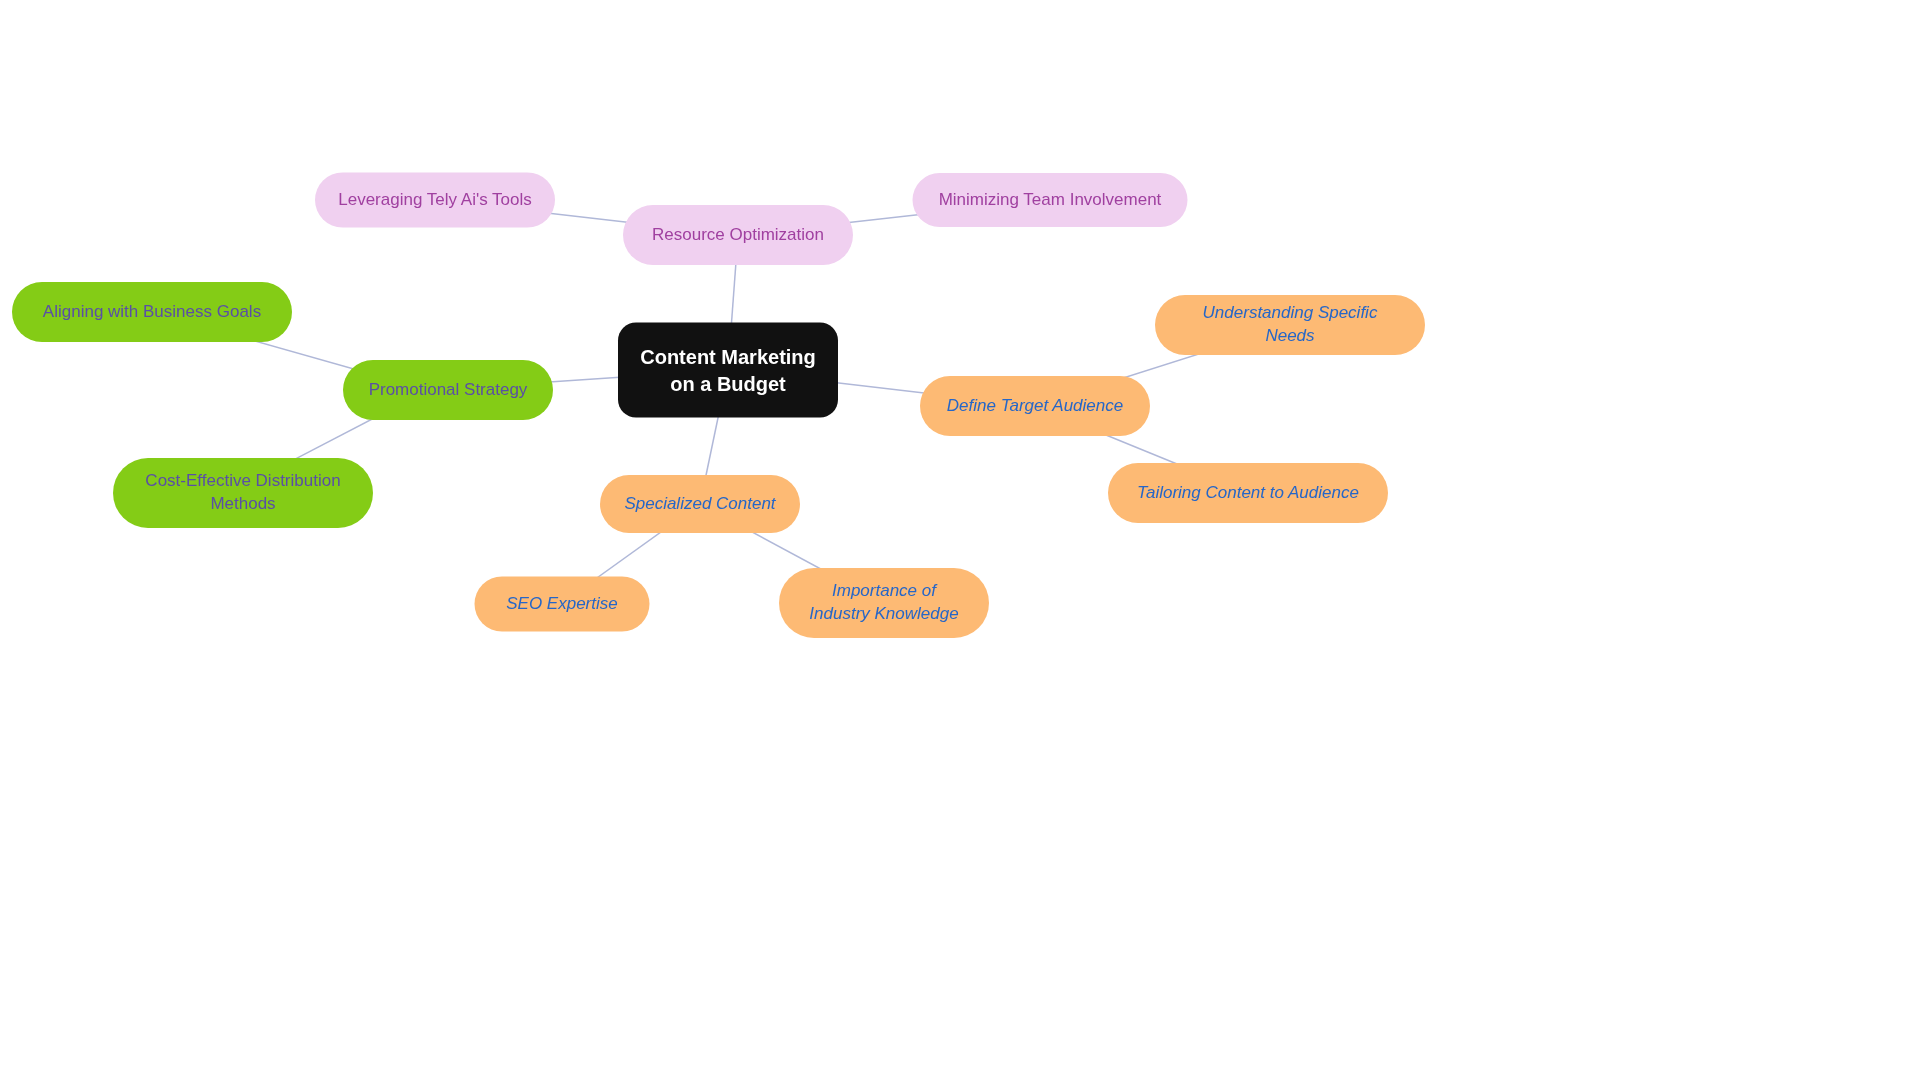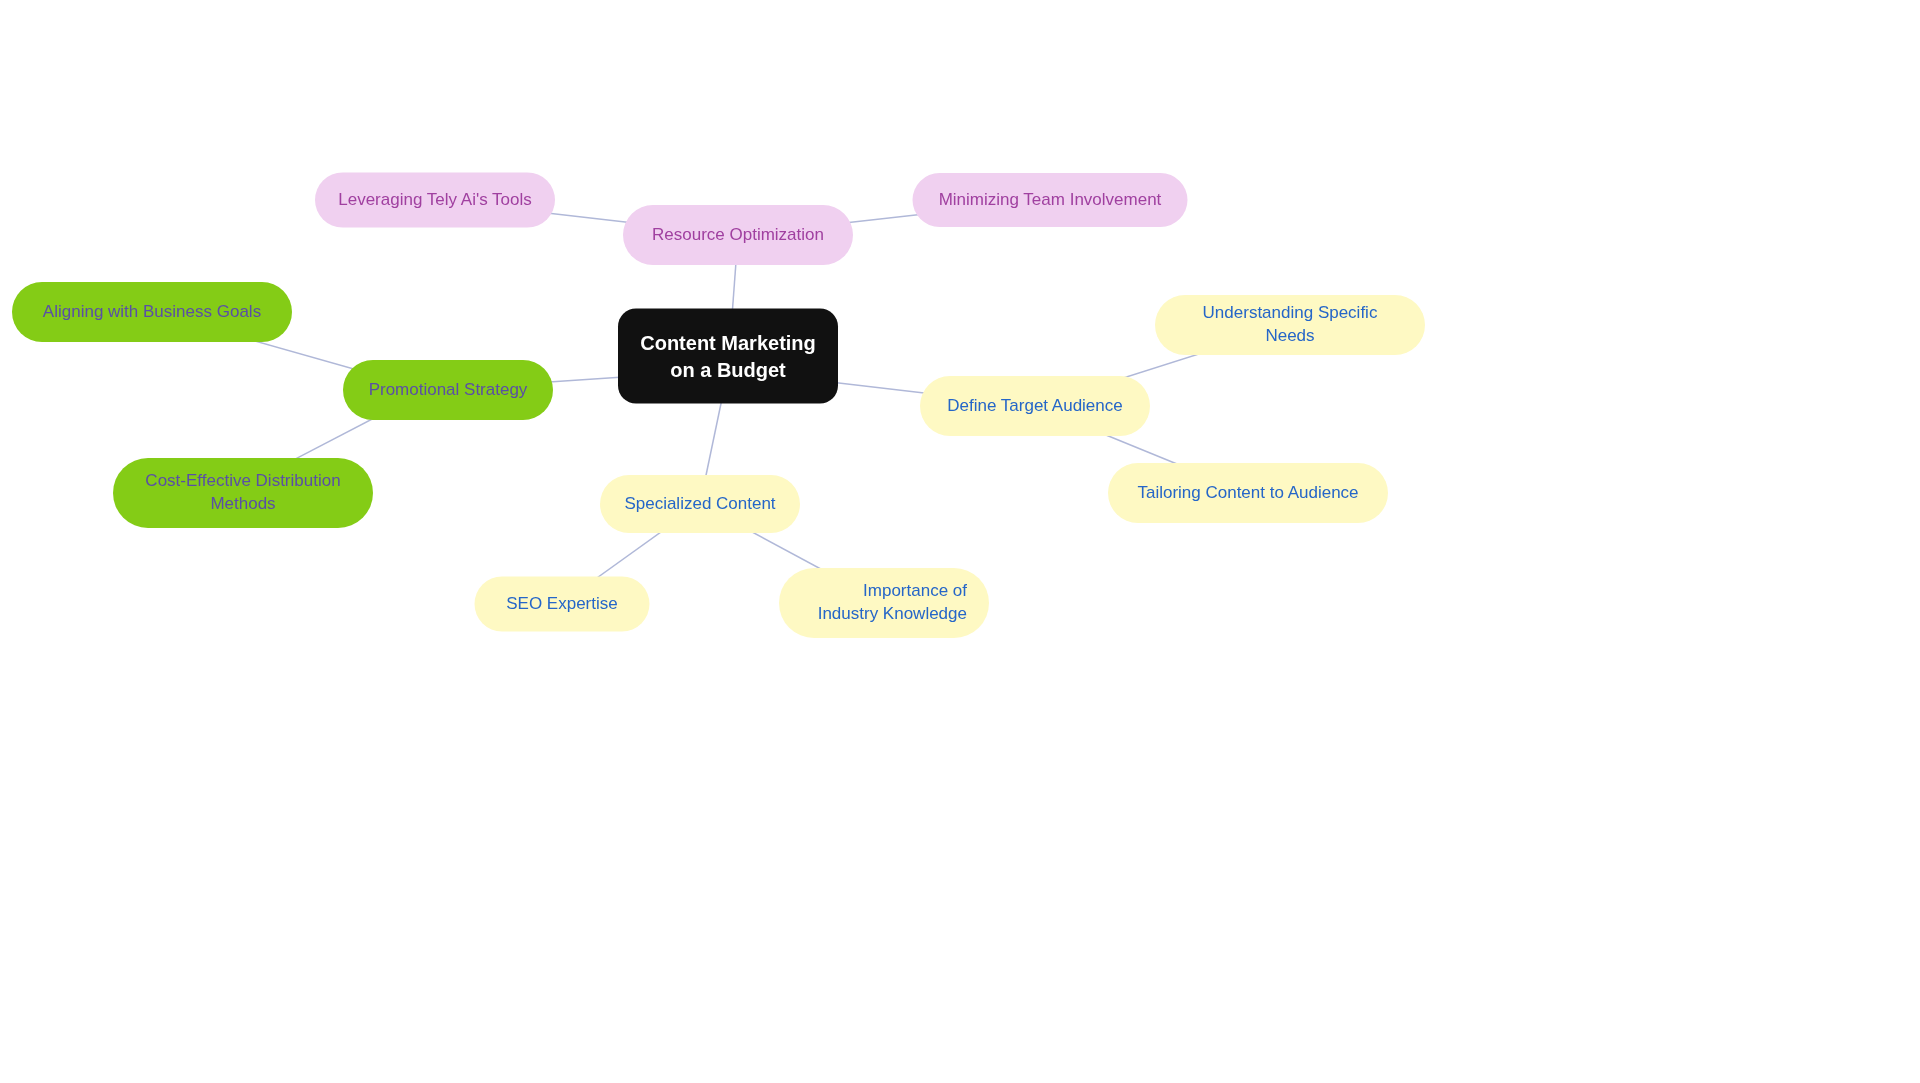--- a/index.html
+++ b/index.html
@@ -39,23 +39,24 @@
     .node-center {
       background: #111111;
       color: #ffffff;
       font-size: 20px;
       font-weight: 600;
       width: 220px;
       height: 95px;
       border-radius: 18px;
     }
     .node-blue {
-      background: #fef9c3;
+      background: #fdba74;
       color: #2566c8;
       border: none;
+      font-style: italic;
     }
     .node-lavender {
       background: #84cc16;
       color: #5a4fa6;
       border: none;
     }
     .node-pink {
       background: #f0d0f0;
       color: #a040a0;
       border: none;
@@ -72,29 +73,29 @@
       <line x1="728" y1="370" x2="428" ty="390" y2="390" stroke="#b0b8d8" stroke-width="1.5"></line>
       <line x1="428" y1="390" x2="152" ty="312" y2="312" stroke="#b0b8d8" stroke-width="1.5"></line>
       <line x1="428" y1="390" x2="230" ty="493" y2="493" stroke="#b0b8d8" stroke-width="1.5"></line>
       <line x1="728" y1="370" x2="1035" ty="406" y2="406" stroke="#b0b8d8" stroke-width="1.5"></line>
       <line x1="1035" y1="406" x2="1290" ty="325" y2="325" stroke="#b0b8d8" stroke-width="1.5"></line>
       <line x1="1035" y1="406" x2="1248" ty="493" y2="493" stroke="#b0b8d8" stroke-width="1.5"></line>
       <line x1="728" y1="370" x2="700" ty="504" y2="504" stroke="#b0b8d8" stroke-width="1.5"></line>
       <line x1="700" y1="504" x2="562" ty="603" y2="603" stroke="#b0b8d8" stroke-width="1.5"></line>
       <line x1="700" y1="504" x2="884" ty="603" y2="603" stroke="#b0b8d8" stroke-width="1.5"></line>
     </svg>
-<div class="node node-center" style="left: 728px; top: 356px;">Content Marketing on a
+<div class="node node-center" style="left: 728px; top: 370px;">Content Marketing on a
 Budget</div>
     <div class="node node-pink" style="left: 738px; top: 235px; width: 230px; height: 60px;">Resource Optimization</div>
     <div class="node node-pink" style="left: 435px; top: 200px; width: 240px; height: 55px;">Leveraging Tely Ai's Tools</div>
     <div class="node node-pink" style="left: 1050px; top: 200px; width: 275px; height: 53px; text-align: right;">Minimizing Team Involvement</div>
     <div class="node node-lavender" style="left: 448px; top: 390px; width: 210px; height: 60px;">Promotional Strategy</div>
     <div class="node node-lavender" style="left: 152px; top: 312px; width: 280px; height: 60px;">Aligning with Business Goals</div>
     <div class="node node-lavender" style="left: 243px; top: 493px; width: 260px; height: 70px;">Cost-Effective Distribution
 Methods</div>
     <div class="node node-blue" style="left: 1035px; top: 406px; width: 230px; height: 60px;">Define Target Audience</div>
     <div class="node node-blue" style="left: 1290px; top: 325px; width: 270px; height: 60px;">Understanding Specific Needs</div>
     <div class="node node-blue" style="left: 1248px; top: 493px; width: 280px; height: 60px;">Tailoring Content to Audience</div>
     <div class="node node-blue" style="left: 700px; top: 504px; width: 200px; height: 58px;">Specialized Content</div>
     <div class="node node-blue" style="left: 562px; top: 604px; width: 175px; height: 55px;">SEO Expertise</div>
-    <div class="node node-blue" style="left: 884px; top: 603px; width: 210px; height: 70px; text-align: right;">Importance of Industry
+    <div class="node node-blue" style="left: 884px; top: 603px; width: 210px; height: 70px;">Importance of Industry
 Knowledge</div>
   </div>
 
 </body></html>

